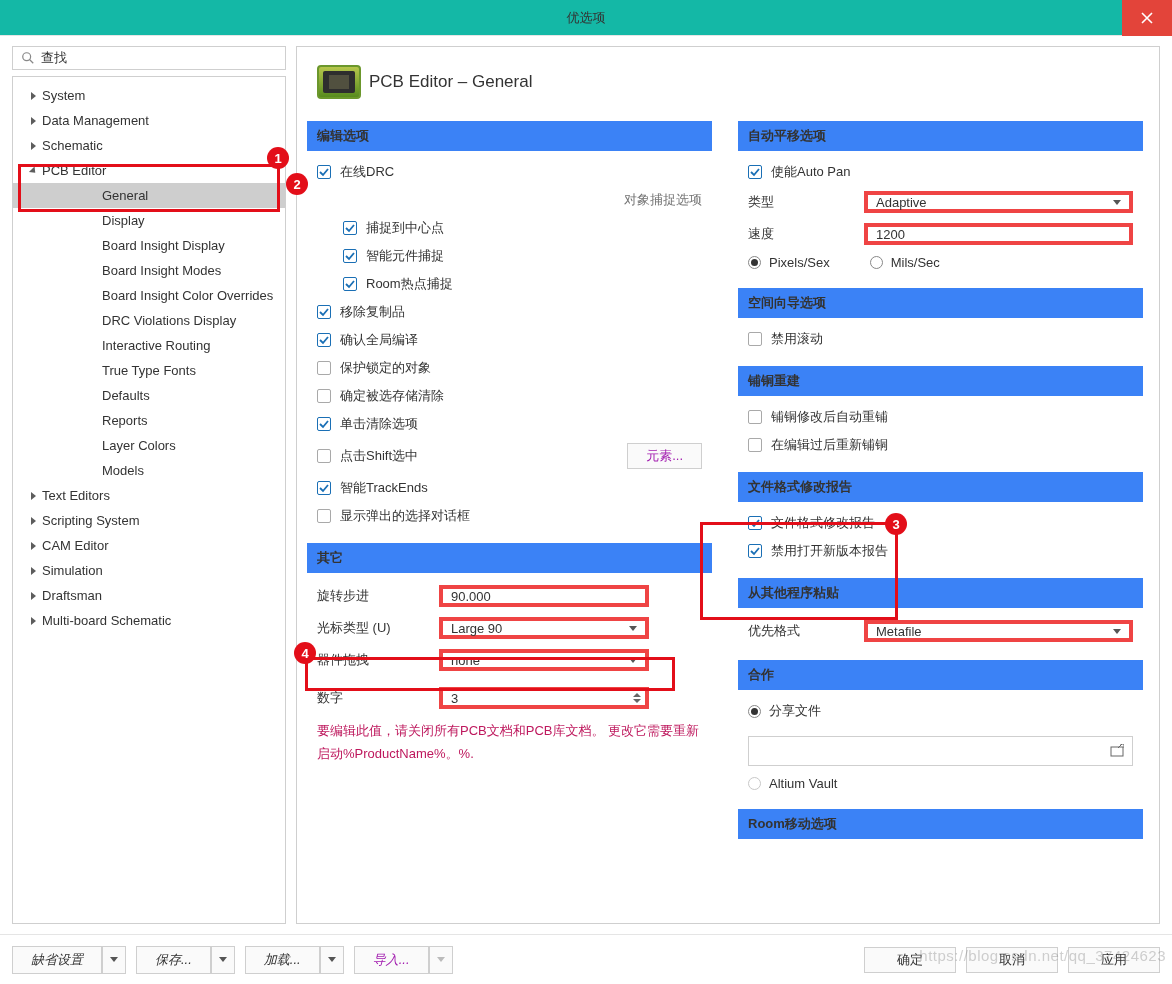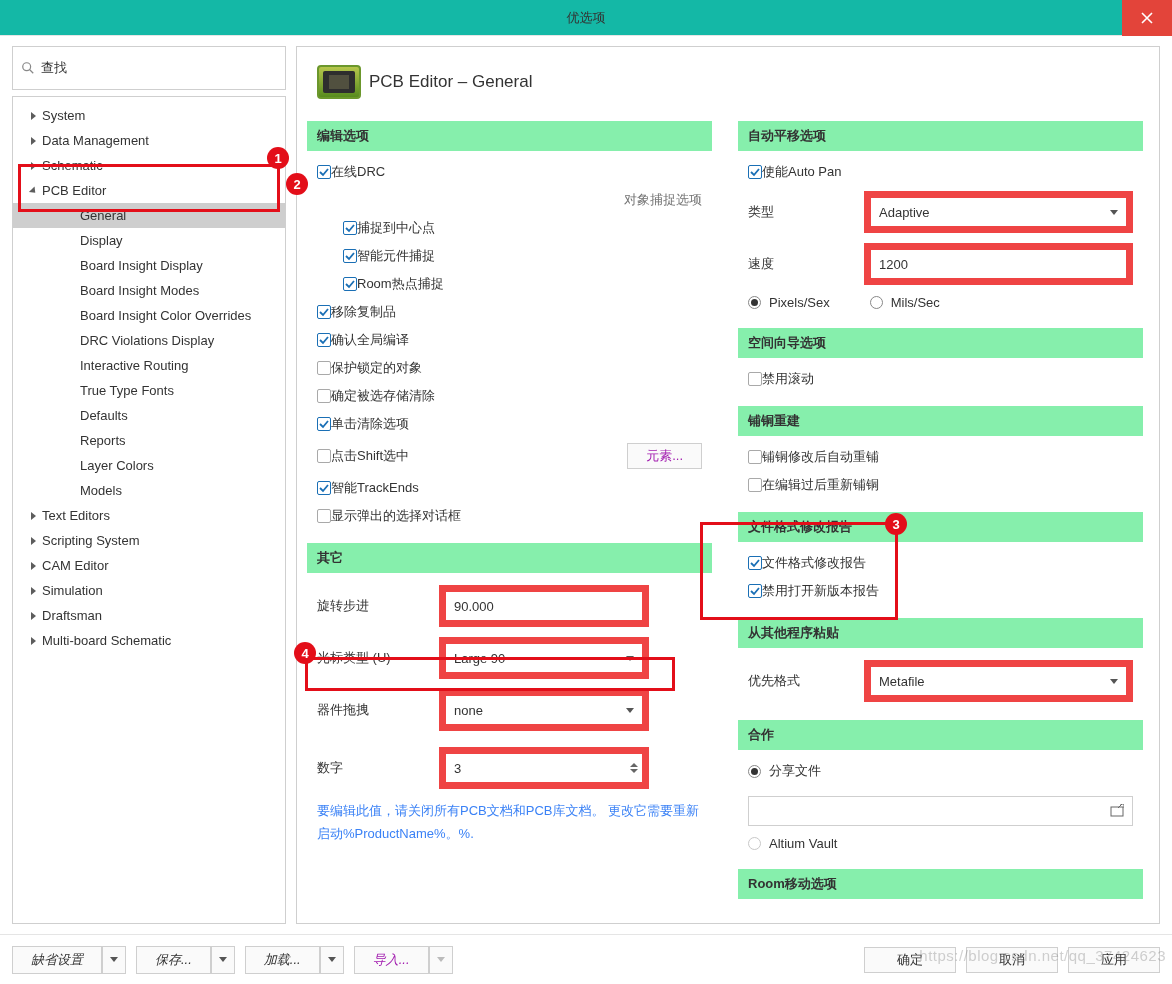--- a/index.html
+++ b/index.html
@@ -7,74 +7,74 @@
 
 .window { width: 1172px; height: 984px; background: #fff; display: flex; flex-direction: column; position: relative; }
 
 .titlebar { height: 36px; display: flex; align-items: center; justify-content: center; border-bottom: 1px solid #e5e5e5; position: relative; background: #14b8a6; }
 .titlebar .close { position: absolute; right: 0; top: 0; width: 50px; height: 36px; background: #e3443a; display: flex; align-items: center; justify-content: center; }
 .titlebar .close svg { width: 12px; height: 12px; }
 
 .body { flex: 1; display: flex; padding: 10px 12px; gap: 10px; overflow: hidden; }
 
 .left { width: 274px; display: flex; flex-direction: column; }
-.search { border: 1px solid #cfcfcf; height: 44px; display: flex; align-items: center; padding: 4px 8px; gap: 6px; color: #888; background: #fff; margin-bottom: 6px; }
+.search { border: 1px solid #cfcfcf; height: 24px; display: flex; align-items: center; padding: 4px 8px; gap: 6px; color: #888; background: #fff; margin-bottom: 6px; }
 .search svg { width: 14px; height: 14px; flex: none; }
 
 .tree { border: 1px solid #cfcfcf; flex: 1; overflow: auto; background: #fff; padding: 6px 0; }
 .tree .node { display: flex; align-items: center; height: 25px; padding-left: 18px; gap: 6px; cursor: default; color: #414141; }
-.tree .node.lvl2 { padding-left: 56px; }
+.tree .node.lvl2 { padding-left: 78px; }
 .tree .node.exp .car { transform: rotate(45deg); }
 .tree .car { width: 0; height: 0; border-left: 5px solid #5d5d5d; border-top: 4px solid transparent; border-bottom: 4px solid transparent; flex: none; }
 .tree .car.none { visibility: hidden; }
 .tree .node.selected { background: #cecece; }
 
 .right { flex: 1; border: 1px solid #cfcfcf; overflow: auto; position: relative; background: #fff; padding-right: 6px; }
 .right::-webkit-scrollbar { width: 12px; }
 .right::-webkit-scrollbar-thumb { background: #c2c2c2; }
 
 .page-header { display: flex; align-items: center; gap: 8px; padding: 18px 20px 16px 20px; }
 .page-header .chip { width: 44px; height: 34px; background: linear-gradient(#b6c64c,#578b1e); border: 2px solid #6b972c; border-radius: 4px; position: relative; overflow: hidden; }
 .page-header .chip::before { content:""; position:absolute; inset:4px; background:#2e2e2e; border-radius:2px; }
 .page-header .chip::after { content:""; position:absolute; left:10px; top:8px; width:20px; height:14px; background:#51503f; }
 .page-header h1 { font-size: 17px; font-weight: 500; }
 
 .columns { display: flex; gap: 26px; padding: 0 10px 20px 10px; }
 .col { flex: 1; display: flex; flex-direction: column; gap: 8px; }
 
-.section-h { background: #86efac; font-weight: bold; padding: 6px 10px; margin-top: 6px; }
+.section-h { background: #3b82f6; font-weight: bold; padding: 6px 10px; margin-top: 6px; }
 .sec-body { padding: 4px 10px; display: flex; flex-direction: column; gap: 10px; }
 
-.cb { display: flex; align-items: center; gap: 0; }
+.cb { display: flex; align-items: center; gap: 9px; }
 .cb .box { width: 14px; height: 14px; border: 1px solid #a9a9a9; border-radius: 2px; background:#fff; display: flex; align-items:center; justify-content:center; }
 .cb.checked .box { border-color: #1a6fb5; }
 .cb.checked .box svg { display:block; }
 .cb .box svg { display:none; width: 10px; height: 10px; }
 .indent1 { margin-left: 26px; }
 label.stub { color:#737373;text-align:right; }
 
 .row { display: flex; align-items: center; gap: 6px; }
 .row .lbl { width: 116px; }
 .row .lbl.w80 { width: 110px; }
-input.text, .select, .spin { border: 7px solid #ef4444; height: 42px; padding: 0 8px; background:#fff; }
+input.text, .select, .spin { border: 4px solid #ef4444; height: 22px; padding: 0 8px; background:#fff; }
 .select { display:flex; align-items:center; justify-content:space-between; width: 210px; }
 .select .arr, .splitbtn .arr { width:0;height:0;border-top:5px solid #555;border-left:4px solid transparent;border-right:4px solid transparent; }
 .spin { display:flex; align-items:center; padding-right: 4px; width: 210px; justify-content: space-between;}
 .spin .arrows { display:flex; flex-direction:column; gap:2px; }
 .spin .arrows div { width:0;height:0;border-left:4px solid transparent;border-right:4px solid transparent; }
 .spin .arrows .up { border-bottom:4px solid #666; }
 .spin .arrows .dn { border-top:4px solid #666; }
 
 .rad { display:flex; align-items:center; gap:8px; }
 .rad .dot{ width:13px;height:13px;border:1px solid #888;border-radius:50%; position:relative;}
 .rad.sel .dot::after{content:"";position:absolute;inset:2px;background:#333;border-radius:50%;}
 
 .btn { border:1px solid #cfcfcf; background:#fafafa; height:26px; padding: 0 18px; display:flex; align-items:center; }
 
-.note { color:#3b82f6; line-height: 1.8; }
+.note { color:#be185d; line-height: 1.8; }
 
 .share-box { border:1px solid #cfcfcf; height:30px; display:flex; align-items:center; justify-content:flex-end; padding:0 8px; margin-top:6px;}
 .share-box svg { width:14px; height:14px; }
 
 .footer { height: 50px; border-top: 1px solid #e5e5e5; display:flex; align-items:center; padding: 0 12px; gap: 10px; }
 .footer .spacer { flex:1; }
 .splitbtn { display:flex;font-style:italic; }
 .splitbtn .btn { height:28px; }
 .splitbtn .arrpart { width:24px; border-left:none; display:flex; align-items:center; justify-content:center; border:1px solid #cfcfcf; background:#fafafa; }
 .footer .btn.single { width: 92px; justify-content:center; }

